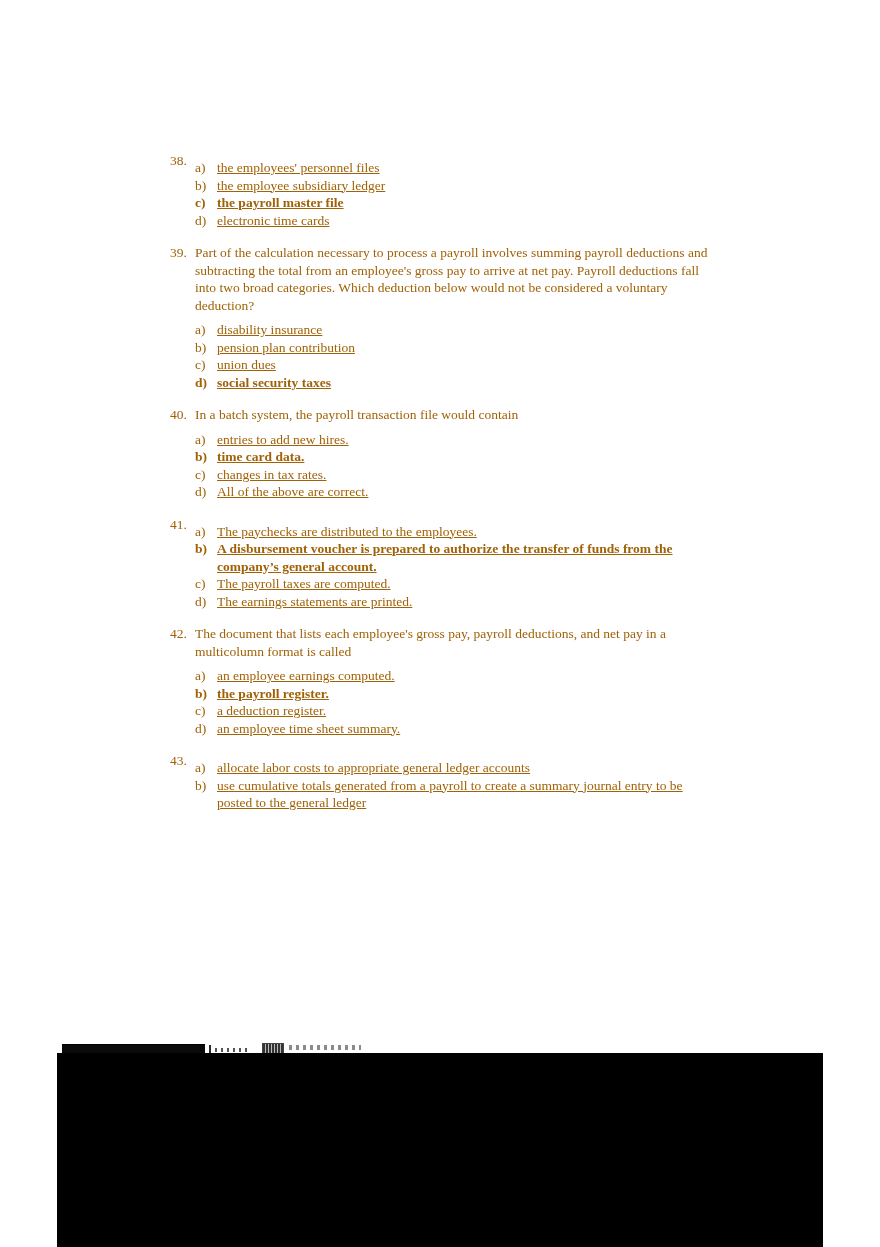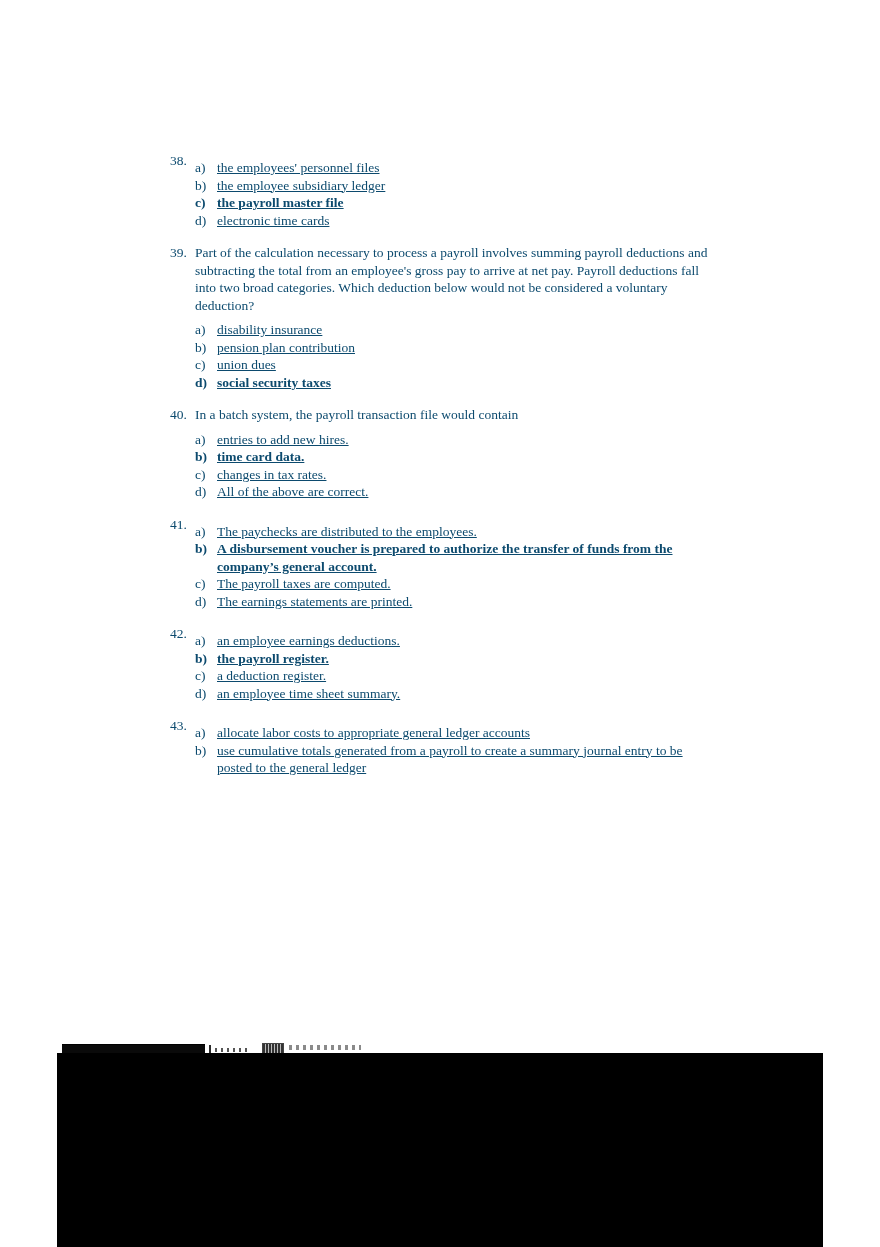--- a/index.html
+++ b/index.html
@@ -21,21 +21,21 @@
     top: 57px;
     width: 766px;
     height: 996px;
     background: #ffffff;
   }
   .content {
     position: absolute;
     left: 113px;
     top: 95px;
     width: 545px;
-    color: #0c4a6e;
+    color: #a16207;
     font-size: 13.5px;
     line-height: 17.5px;
   }
   .question {
     display: flex;
     margin-top: 15px;
   }
   .question:first-child { margin-top: 0; }
   .qnum {
     flex: 0 0 25px;
@@ -208,24 +208,25 @@
               <div class="option">
                 <div class="letter">d)</div>
                 <div class="otext">The earnings statements are printed.</div>
               </div>
             </div>
           </div>
         </div>
         <div class="question">
           <div class="qnum">42.</div>
           <div class="qbody">
-            <div class="options">
-              <div class="option">
-                <div class="letter">a)</div>
-                <div class="otext">an employee earnings deductions.</div>
+            <div class="qtext"><span>The document that lists each employee's gross pay, payroll deductions, and net pay in a multicolumn format is called</span></div>
+            <div class="options">
+              <div class="option">
+                <div class="letter">a)</div>
+                <div class="otext">an employee earnings computed.</div>
               </div>
               <div class="option bold">
                 <div class="letter">b)</div>
                 <div class="otext">the payroll register.</div>
               </div>
               <div class="option">
                 <div class="letter">c)</div>
                 <div class="otext">a deduction register.</div>
               </div>
               <div class="option">

